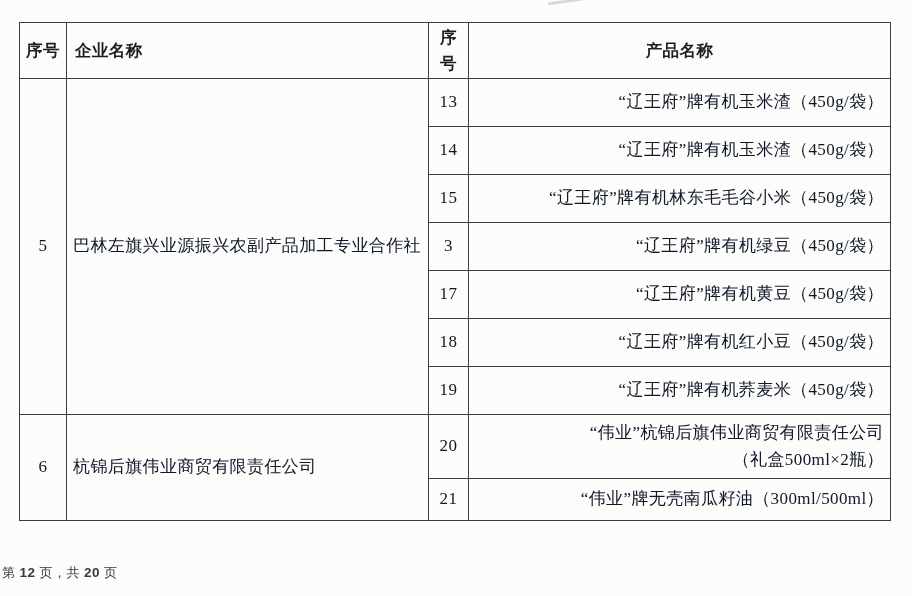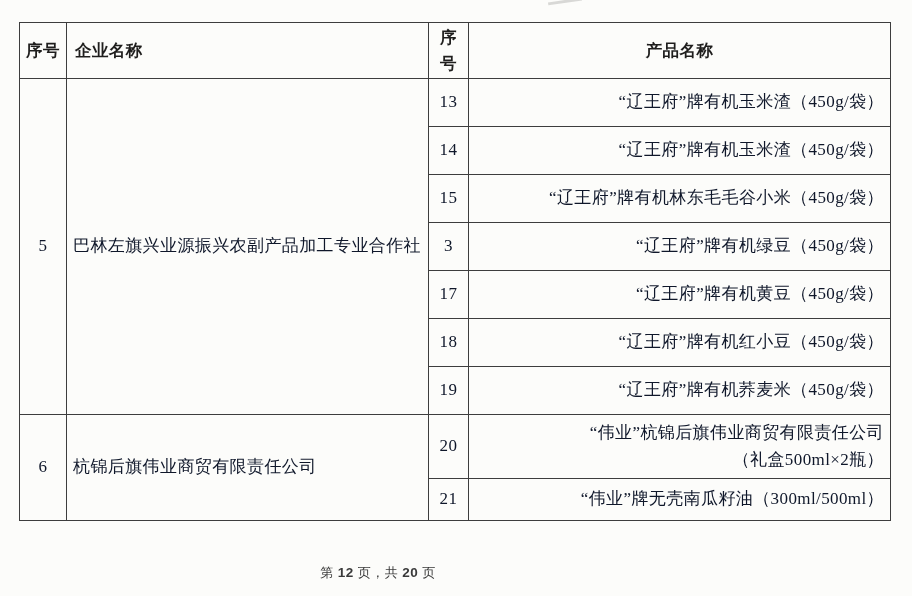--- a/index.html
+++ b/index.html
@@ -74,21 +74,20 @@
     white-space: pre-line;
   }
   tr.r-std  { height: 48px; }
   tr.r-tall { height: 64px; }
   tr.r-short{ height: 42px; }
   .page-footer {
     position: absolute;
     left: 0;
     top: 564px;
     width: 756px;
-    text-align: center;
     font-size: 13px;
     color: #3a3a3a;
     letter-spacing: 0.5px;
   }
   .page-footer span { margin: 0 2px; }
   .page-footer .num {
     font-family: "Liberation Sans", "DejaVu Sans", sans-serif;
     font-weight: bold;
     font-size: 13.5px;
   }

